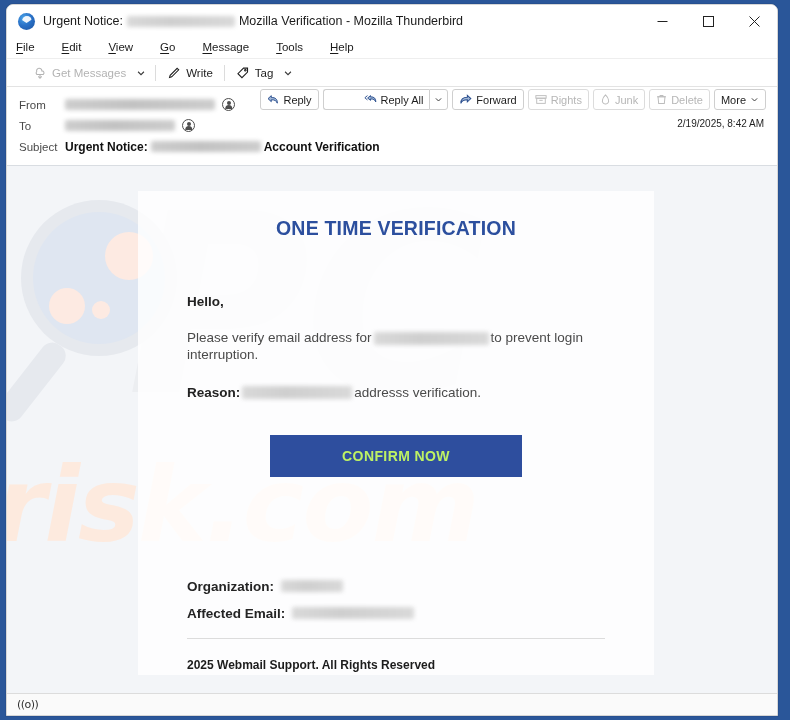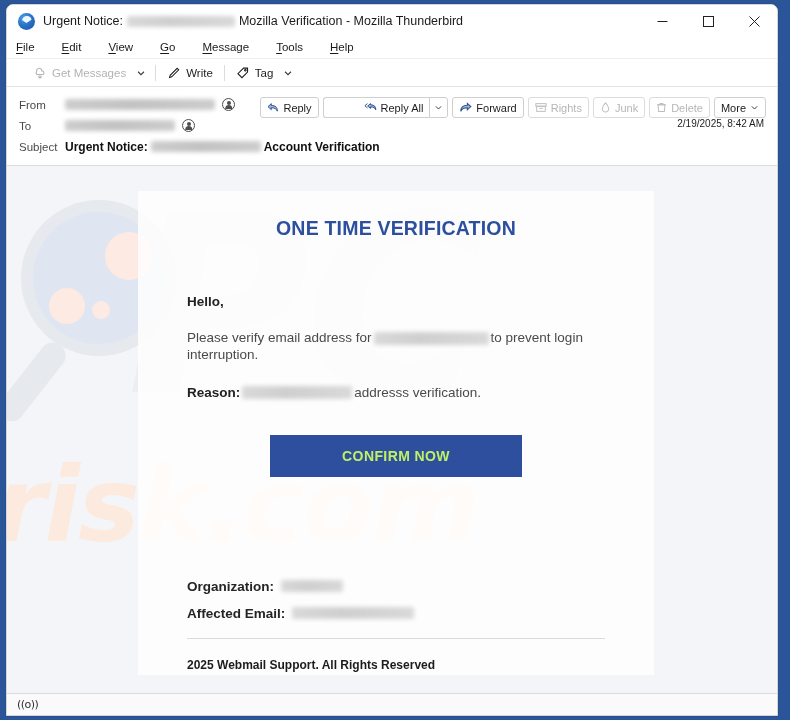--- a/index.html
+++ b/index.html
@@ -193,21 +193,21 @@
   .subject-text {
     font-size: 12px;
     font-weight: bold;
     color: #101010;
     display: flex; align-items: center;
   }
 
   
   #hdr-actions {
     position: absolute;
-    right: 11px; top: 10px;
+    right: 11px; top: 2px;
     display: flex;
     align-items: stretch;
   }
   .abtn {
     display: flex;
     align-items: center;
     gap: 4px;
     font-size: 11px;
     color: #1d1d1d;
     background: #ffffff;

